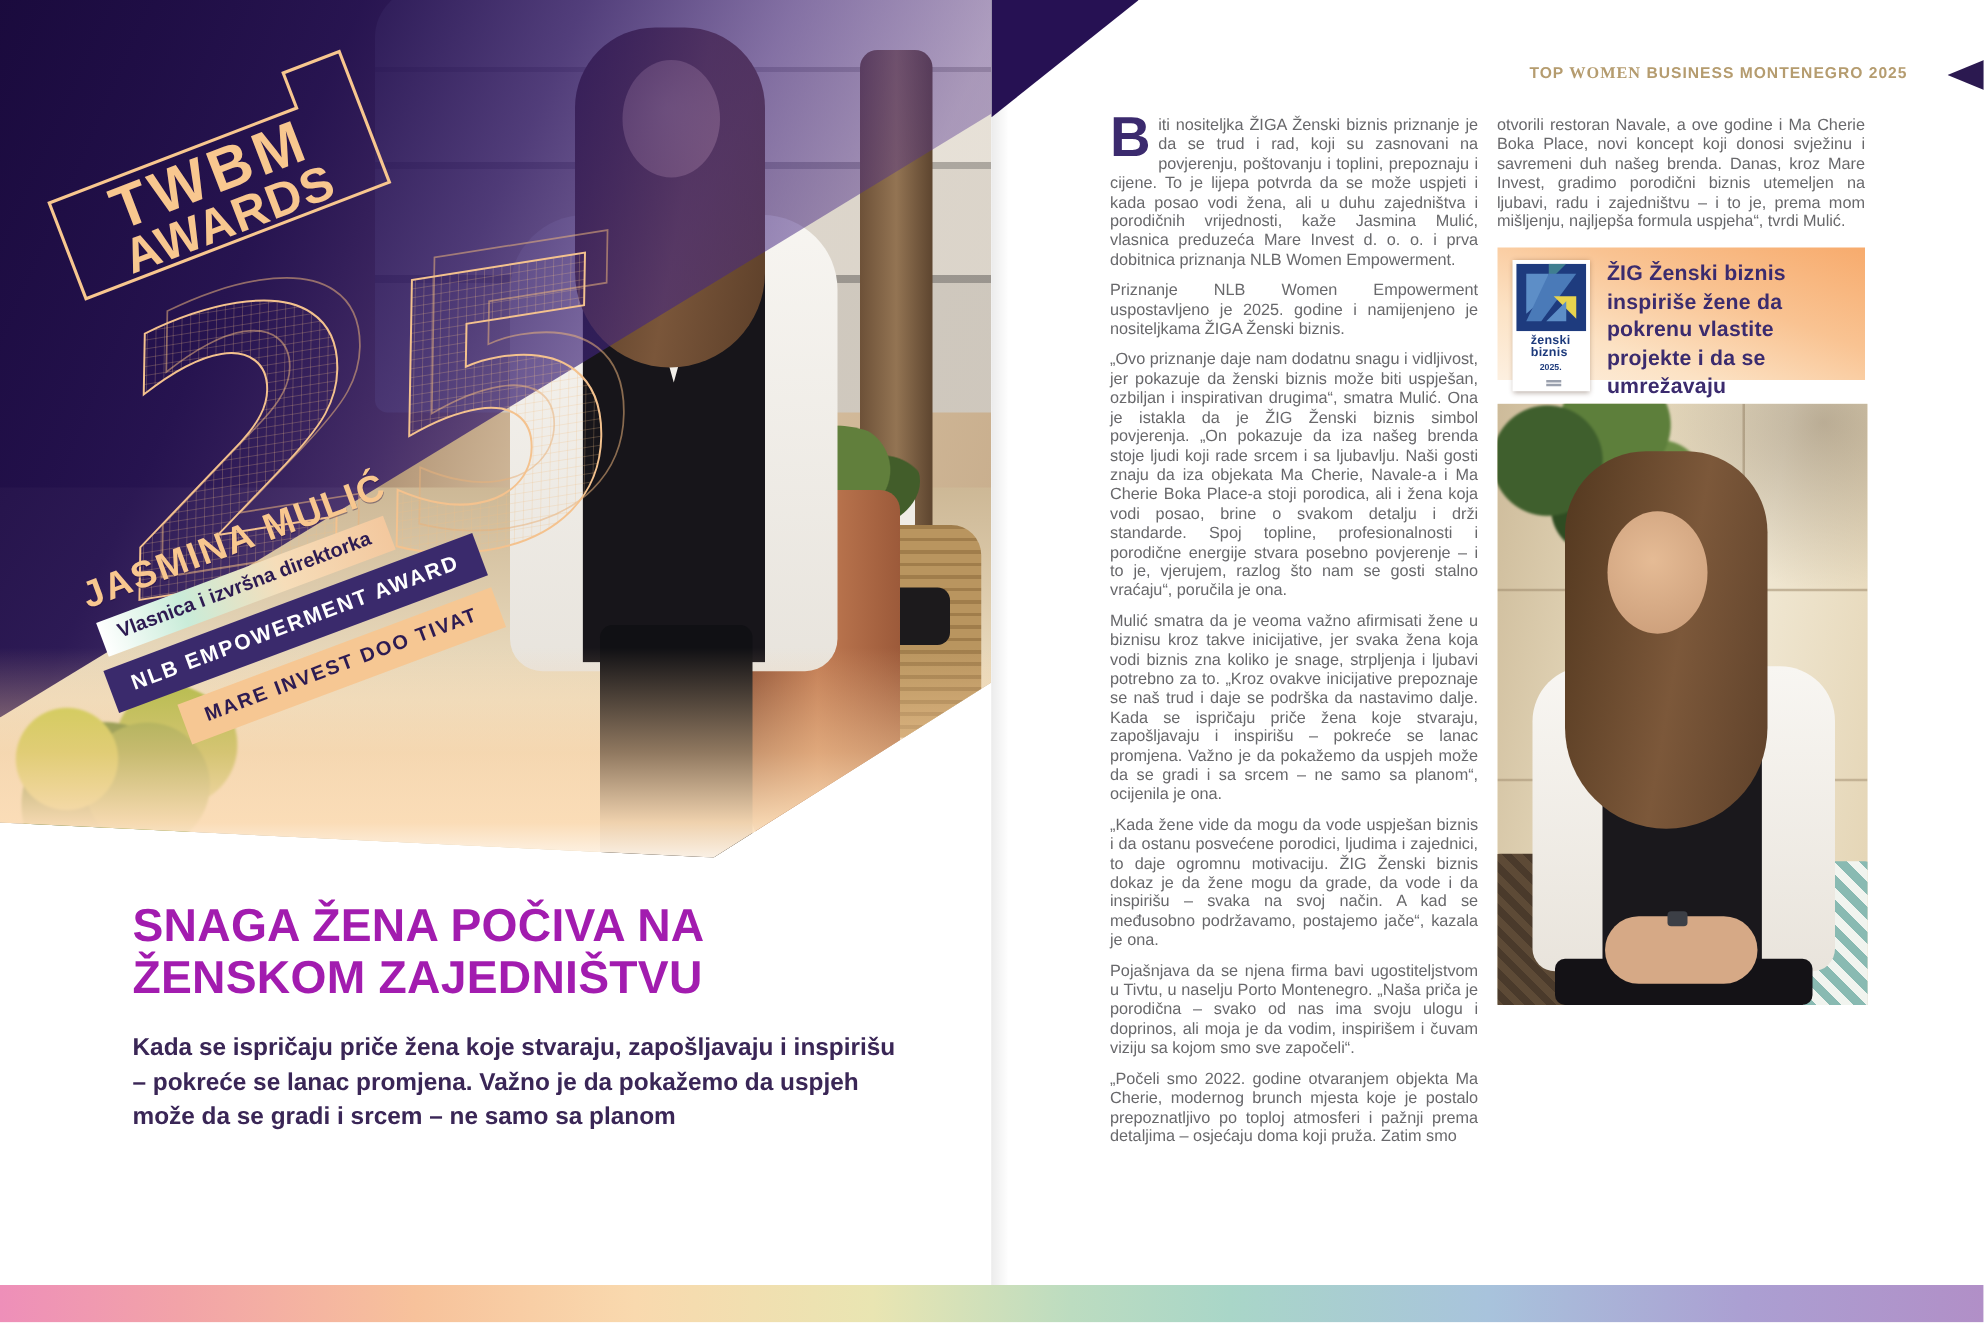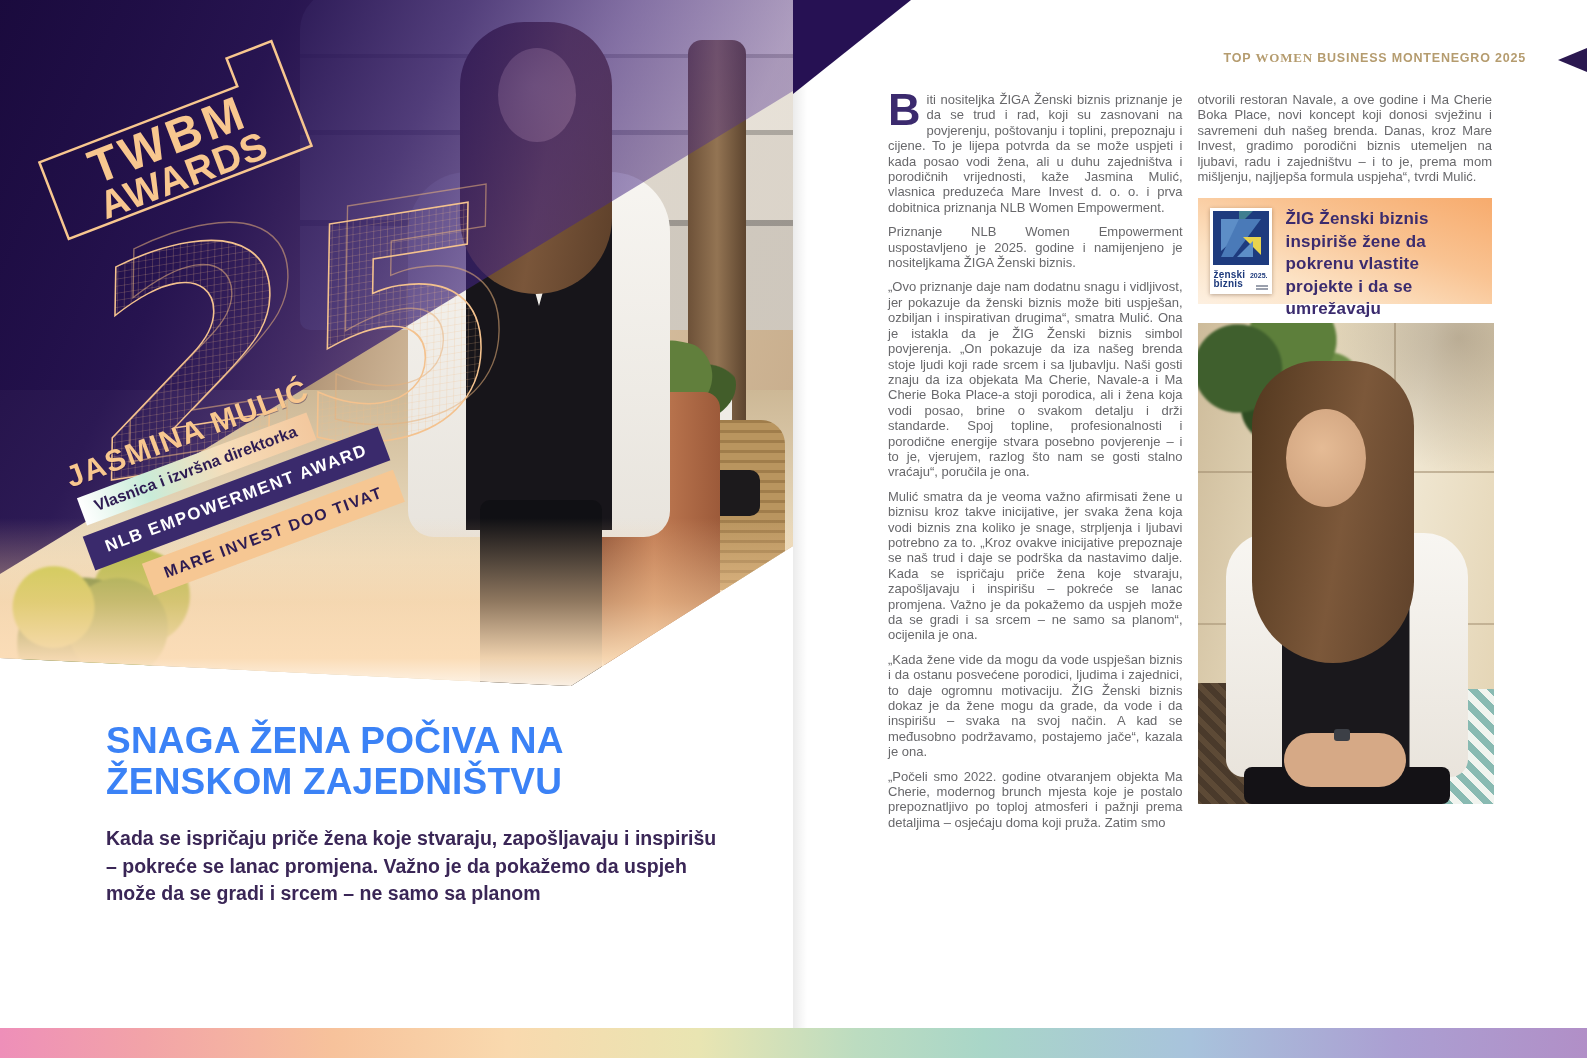--- a/index.html
+++ b/index.html
@@ -50,21 +50,21 @@
 
   .ribbon-stack { position:absolute; left:52px; top:466px; width:560px; z-index:8;
     transform:rotate(-20.5deg); transform-origin:0 0; }
   .rb { display:block; width:max-content; }
   .rb-name { font-size:30px; font-weight:800; color:#f8c78f; letter-spacing:1.5px; margin-left:10px; text-shadow:0 1px 0 rgba(30,10,60,.4); }
   .rb-role { background:linear-gradient(90deg,#ffffff 0%,#c9ecd9 28%,#f6ddb9 62%,#f3c89e 100%); color:#2d1b52; font-size:16px; font-weight:700; padding:5px 16px 6px 14px; margin:5px 0 0 12px; }
   .rb-award { background:#3a2a6c; color:#ffffff; font-size:17px; font-weight:800; letter-spacing:1.6px; padding:8px 18px; margin:9px 0 0 4px; }
   .rb-company { background:#f6c793; color:#2d1b52; font-size:16px; font-weight:800; letter-spacing:1.6px; padding:8px 18px; margin:10px 0 0 50px; }
 
   .left-lower { position:absolute; left:0; top:700px; width:793px; padding:20px 60px 0 106px; }
-  .headline { font-size:37px; line-height:1.12; color:#3b82f6; font-weight:800; letter-spacing:.2px; max-width:545px; }
+  .headline { font-size:37px; line-height:1.12; color:#a21caf; font-weight:800; letter-spacing:.2px; max-width:545px; }
   .deck { margin-top:22px; font-size:19.5px; line-height:1.42; color:#3a2656; font-weight:600; max-width:625px; }
 
   
   .corner-tri { position:absolute; left:0; top:0; width:118px; height:94px; background:#261153;
     clip-path:polygon(0 0,100% 0,0 100%); }
   .fold-shade { position:absolute; left:0; top:0; bottom:30px; width:14px;
     background:linear-gradient(90deg,rgba(0,0,0,.08),rgba(0,0,0,0)); }
   .running-head { position:absolute; top:50px; right:88px; font-size:12.5px; font-weight:700;
     color:#b59c6f; letter-spacing:.8px; white-space:nowrap; }
   .running-head .serif { font-family:"Liberation Serif","DejaVu Serif",serif; font-size:13px; }
@@ -74,21 +74,21 @@
 
   .columns { position:absolute; left:95px; top:92px; width:604px; display:flex; gap:15px; }
   .col { width:294.5px; font-size:13px; line-height:15.4px; color:#68686b; text-align:justify; }
   .col p { margin:0 0 9px 0; }
   .dropcap { float:left; font-size:45px; line-height:30px; padding:3px 6px 0 0; color:#3b2a6e; font-weight:800; }
 
   .quote-box { margin-top:14px; width:100%; height:106px; padding:10px 12px; display:flex; gap:14px; align-items:flex-start;
     background:linear-gradient(200deg,#f7ab6d 0%,#f9c392 38%,#fce2c4 72%,#fdf0e1 100%); }
   .zb-logo { flex:none; width:62px; background:#fff; padding:3px; box-shadow:0 1px 4px rgba(60,30,10,.35); }
   .zb-top { width:56px; height:54px; display:block; }
-  .zb-label { display:flex; justify-content:space-between; align-items:center; padding:3px 1px 1px 1px; background:#fff; }
+  .zb-label { display:flex; justify-content:space-between; align-items:center; padding:3px 1px 1px 1px; background:#fff;flex-direction:column; }
   .zb-words { font-size:10px; font-weight:800; color:#1d3a7c; line-height:9.5px; letter-spacing:.2px; }
   .zb-year { font-size:7px; font-weight:700; color:#1d3a7c; text-align:right; }
   .zb-bar { width:12px; height:2px; background:#9aa0ad; margin-top:1px; margin-left:auto; }
   .quote-text { font-size:17px; line-height:22.5px; color:#3b2b6e; font-weight:700; letter-spacing:.2px; text-align:left; }
 
   .portrait { position:relative; margin-top:19px; width:296px; height:481px; overflow:hidden; background:#e7dcc2; }
   .wall { inset:0; background:
       linear-gradient(rgba(160,140,110,.55),rgba(160,140,110,.55)) 0 148px/100% 2px no-repeat,
       linear-gradient(rgba(160,140,110,.5),rgba(160,140,110,.5)) 0 300px/100% 2px no-repeat,
       linear-gradient(rgba(160,140,110,.5),rgba(160,140,110,.5)) 196px 0/2px 160px no-repeat,
@@ -191,20 +191,21 @@
       <span>65</span>
     </div>
 
     <div class="columns">
       <div class="col">
         <p><span class="dropcap">B</span><span>iti nositeljka ŽIGA Ženski biznis priznanje je da se trud i rad, koji su zasnovani na povjerenju, poštovanju i toplini, prepoznaju i cijene. To je lijepa potvrda da se može uspjeti i kada posao vodi žena, ali u duhu zajedništva i porodičnih vrijednosti, kaže Jasmina Mulić, vlasnica preduzeća Mare Invest d. o. o. i prva dobitnica priznanja NLB Women Empowerment.</span></p>
         <p>Priznanje NLB Women Empowerment uspostavljeno je 2025. godine i namijenjeno je nositeljkama ŽIGA Ženski biznis.</p>
         <p>„Ovo priznanje daje nam dodatnu snagu i vidljivost, jer pokazuje da ženski biznis može biti uspješan, ozbiljan i inspirativan drugima“, smatra Mulić. Ona je istakla da je ŽIG Ženski biznis simbol povjerenja. „On pokazuje da iza našeg brenda stoje ljudi koji rade srcem i sa ljubavlju. Naši gosti znaju da iza objekata Ma Cherie, Navale-a i Ma Cherie Boka Place-a stoji porodica, ali i žena koja vodi posao, brine o svakom detalju i drži standarde. Spoj topline, profesionalnosti i porodične energije stvara posebno povjerenje – i to je, vjerujem, razlog što nam se gosti stalno vraćaju“, poručila je ona.</p>
         <p>Mulić smatra da je veoma važno afirmisati žene u biznisu kroz takve inicijative, jer svaka žena koja vodi biznis zna koliko je snage, strpljenja i ljubavi potrebno za to. „Kroz ovakve inicijative prepoznaje se naš trud i daje se podrška da nastavimo dalje. Kada se ispričaju priče žena koje stvaraju, zapošljavaju i inspirišu – pokreće se lanac promjena. Važno je da pokažemo da uspjeh može da se gradi i sa srcem – ne samo sa planom“, ocijenila je ona.</p>
         <p>„Kada žene vide da mogu da vode uspješan biznis i da ostanu posvećene porodici, ljudima i zajednici, to daje ogromnu motivaciju. ŽIG Ženski biznis dokaz je da žene mogu da grade, da vode i da inspirišu – svaka na svoj način. A kad se međusobno podržavamo, postajemo jače“, kazala je ona.</p>
+        <p>Pojašnjava da se njena firma bavi ugostiteljstvom u Tivtu, u naselju Porto Montenegro. „Naša priča je porodična – svako od nas ima svoju ulogu i doprinos, ali moja je da vodim, inspirišem i čuvam viziju sa kojom smo sve započeli“.</p>
         <p>„Počeli smo 2022. godine otvaranjem objekta Ma Cherie, modernog brunch mjesta koje je postalo prepoznatljivo po toploj atmosferi i pažnji prema detaljima – osjećaju doma koji pruža. Zatim smo</p>
       </div>
 
       <div class="col">
         <p>otvorili restoran Navale, a ove godine i Ma Cherie Boka Place, novi koncept koji donosi svježinu i savremeni duh našeg brenda. Danas, kroz Mare Invest, gradimo porodični biznis utemeljen na ljubavi, radu i zajedništvu – i to je, prema mom mišljenju, najljepša formula uspjeha“, tvrdi Mulić.</p>
 
         <aside class="quote-box">
           <div class="zb-logo">
             <svg class="zb-top" viewBox="0 0 56 54">
               <rect width="56" height="54" fill="#1e3b7e"></rect>

